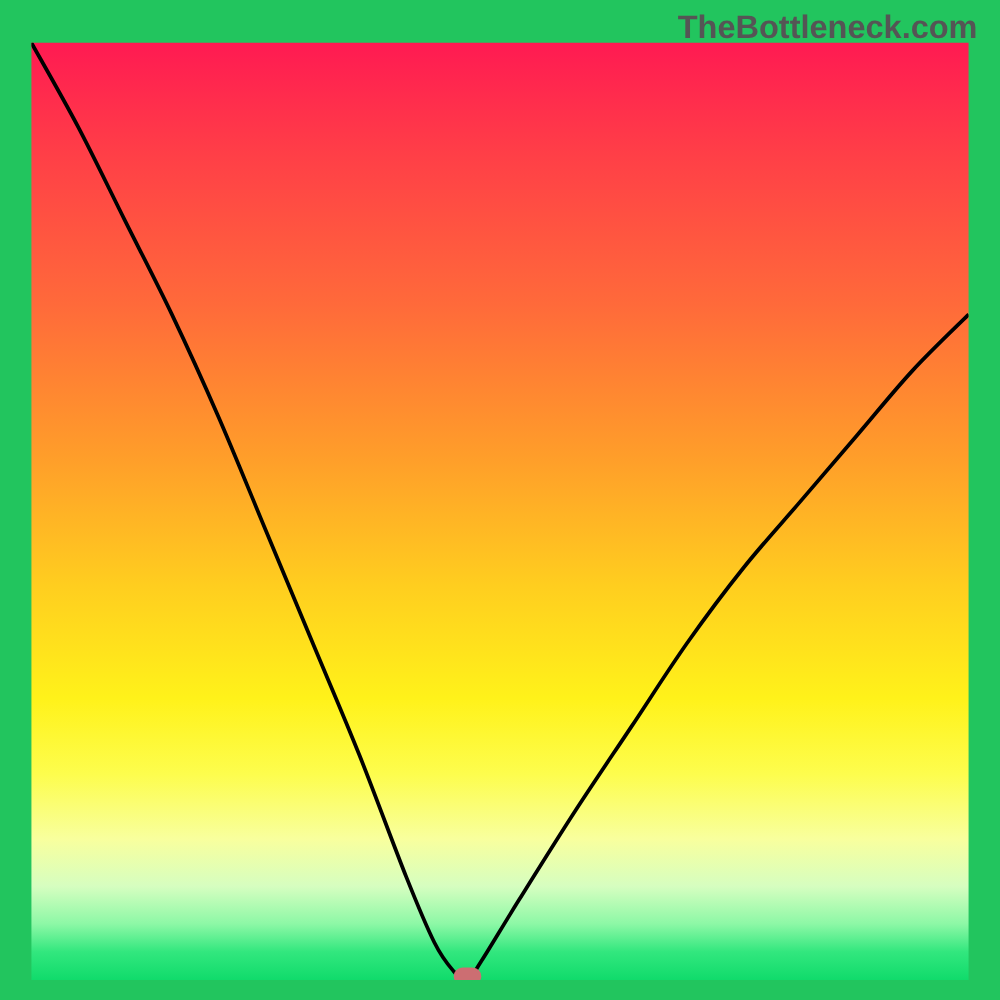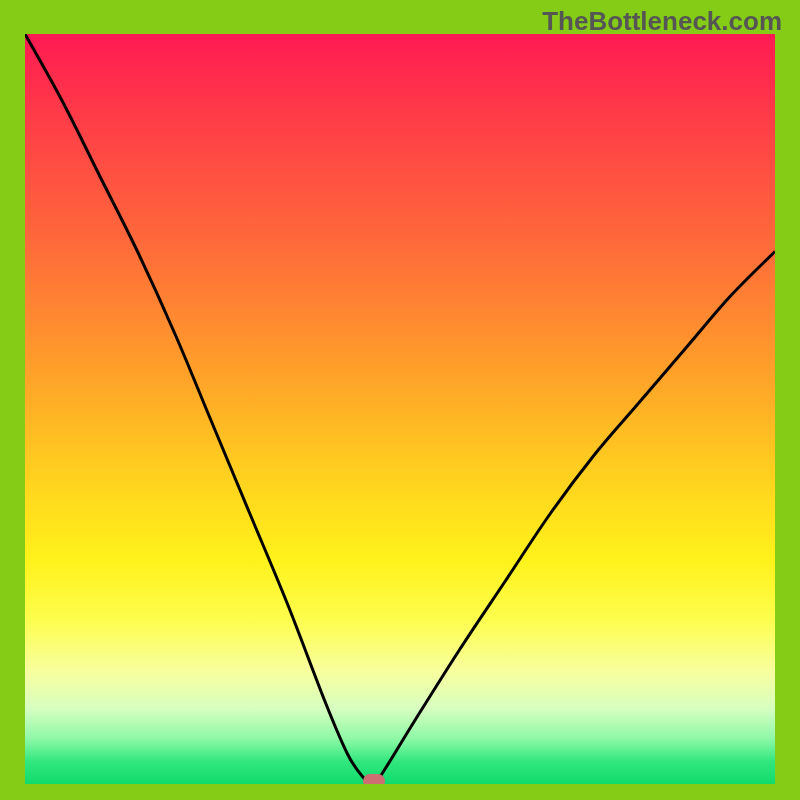--- a/index.html
+++ b/index.html
@@ -8,21 +8,21 @@
     width: 800px;
     height: 800px;
     background: #000;
     font-family: Arial, Helvetica, sans-serif;
     overflow: hidden;
   }
   .frame {
     position: relative;
     width: 800px;
     height: 800px;
-    background: #84cc16;
+    background: #22c55e;
   }
   .watermark {
     position: absolute;
     top: 6px;
     right: 18px;
     color: #555;
     font-size: 26px;
     font-weight: 600;
     user-select: none;
   }

